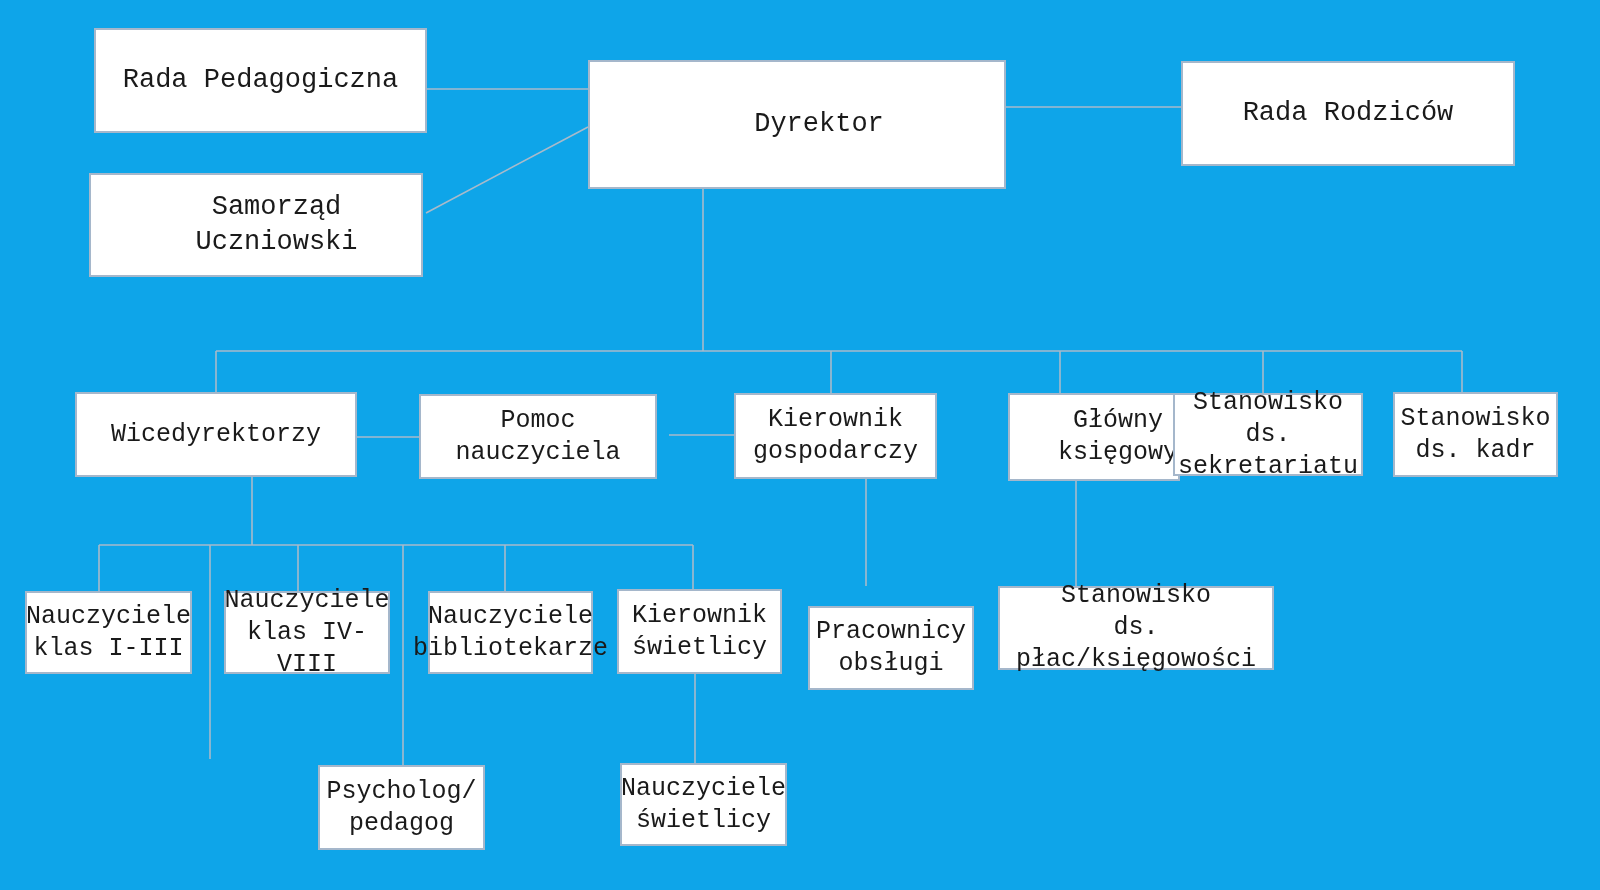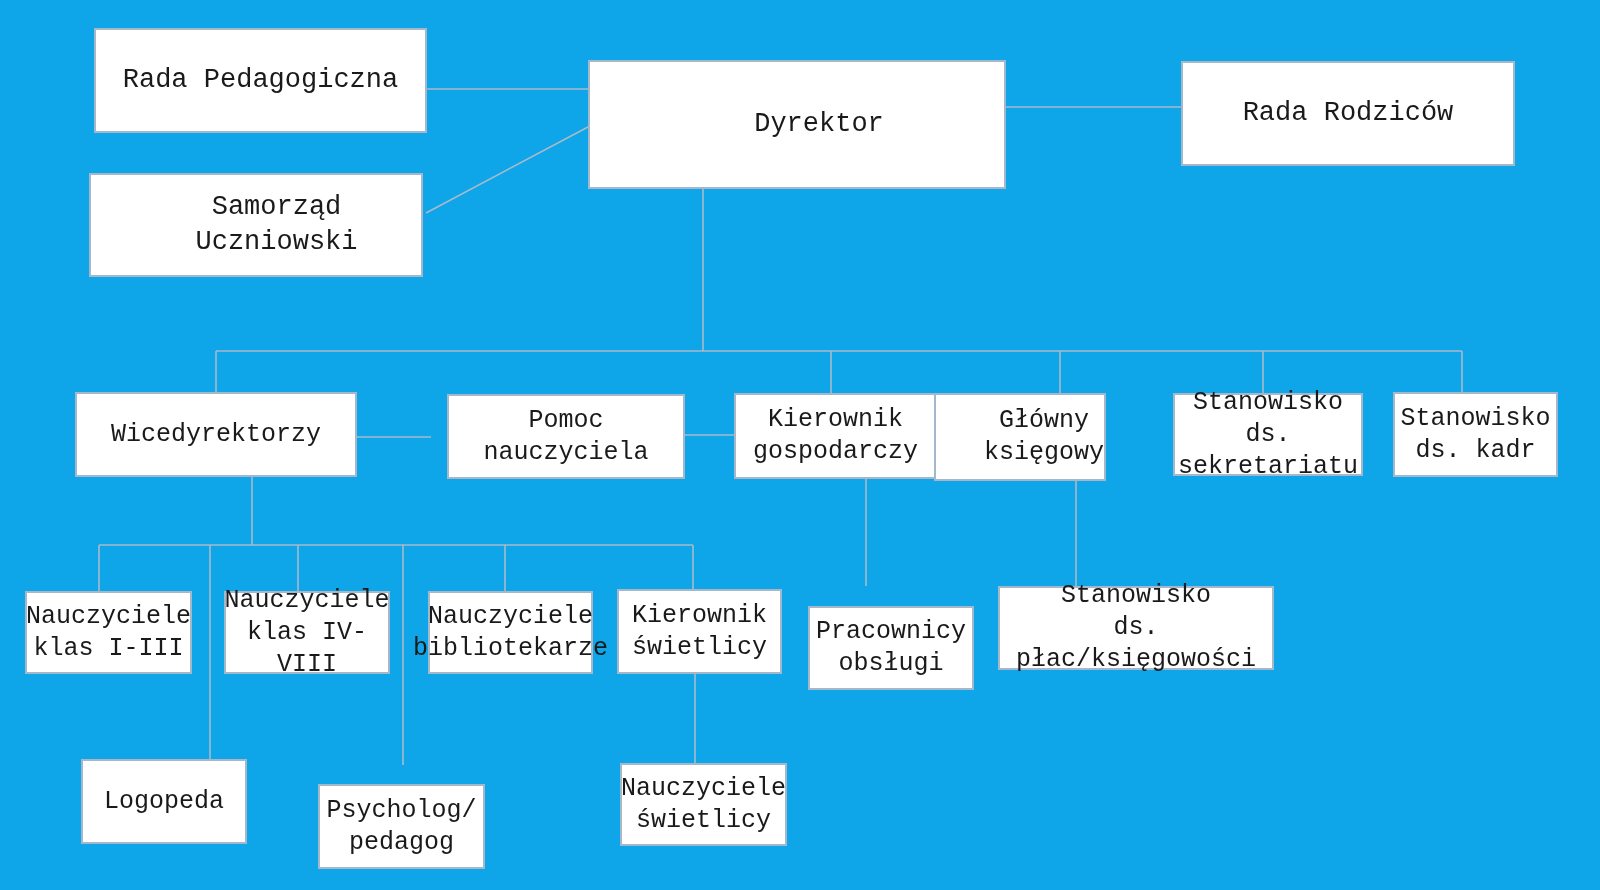--- a/index.html
+++ b/index.html
@@ -92,30 +92,30 @@
   </div>
 
   <div class="node" style="left:75px; top:392px; width:282px; height:85px;">
     <span class="lbl">Wicedyrektorzy</span>
   </div>
 
   <div class="node lvl1" style="left:1181px; top:61px; width:334px; height:105px;">
     <span class="lbl">Rada Rodziców</span>
   </div>
 
-  <div class="node" style="left:447px; top:394px; width:238px; height:85px;justify-content:center;">
+  <div class="node" style="left:419px; top:394px; width:238px; height:85px;justify-content:center;">
     <span class="lbl">Pomoc nauczyciela</span>
   </div>
 
   <div class="node" style="left:734px; top:393px; width:203px; height:86px;">
     <span class="lbl">Kierownik
 gospodarczy</span>
   </div>
 
-  <div class="node" style="left:934px; top:393px; width:172px; height:88px;padding-left:48px;">
+  <div class="node" style="left:1008px; top:393px; width:172px; height:88px;padding-left:48px;">
     <span class="lbl">Główny
 księgowy</span>
   </div>
 
   <div class="node" style="left:1173px; top:393px; width:190px; height:83px;">
     <span class="lbl">Stanowisko
 ds. sekretariatu</span>
   </div>
 
   <div class="node" style="left:1393px; top:392px; width:165px; height:85px;">
@@ -146,25 +146,22 @@
   <div class="node" style="left:808px; top:586px; width:166px; height:84px;margin-top:20px;">
     <span class="lbl">Pracownicy
 obsługi</span>
   </div>
 
   <div class="node" style="left:998px; top:586px; width:276px; height:84px;">
     <span class="lbl">Stanowisko
 ds. płac/księgowości</span>
   </div>
 
-  <div class="node" style="left:81px; top:759px; width:166px; height:85px;">
-    <span class="lbl">Logopeda</span>
-  </div>
 
-  <div class="node" style="left:318px; top:765px; width:167px; height:85px;margin-top:19px;">
+  <div class="node" style="left:318px; top:765px; width:167px; height:85px;">
     <span class="lbl">Psycholog/
 pedagog</span>
   </div>
 
   <div class="node" style="left:620px; top:763px; width:167px; height:83px;">
     <span class="lbl">Nauczyciele
 świetlicy</span>
   </div>
 
 </div>

